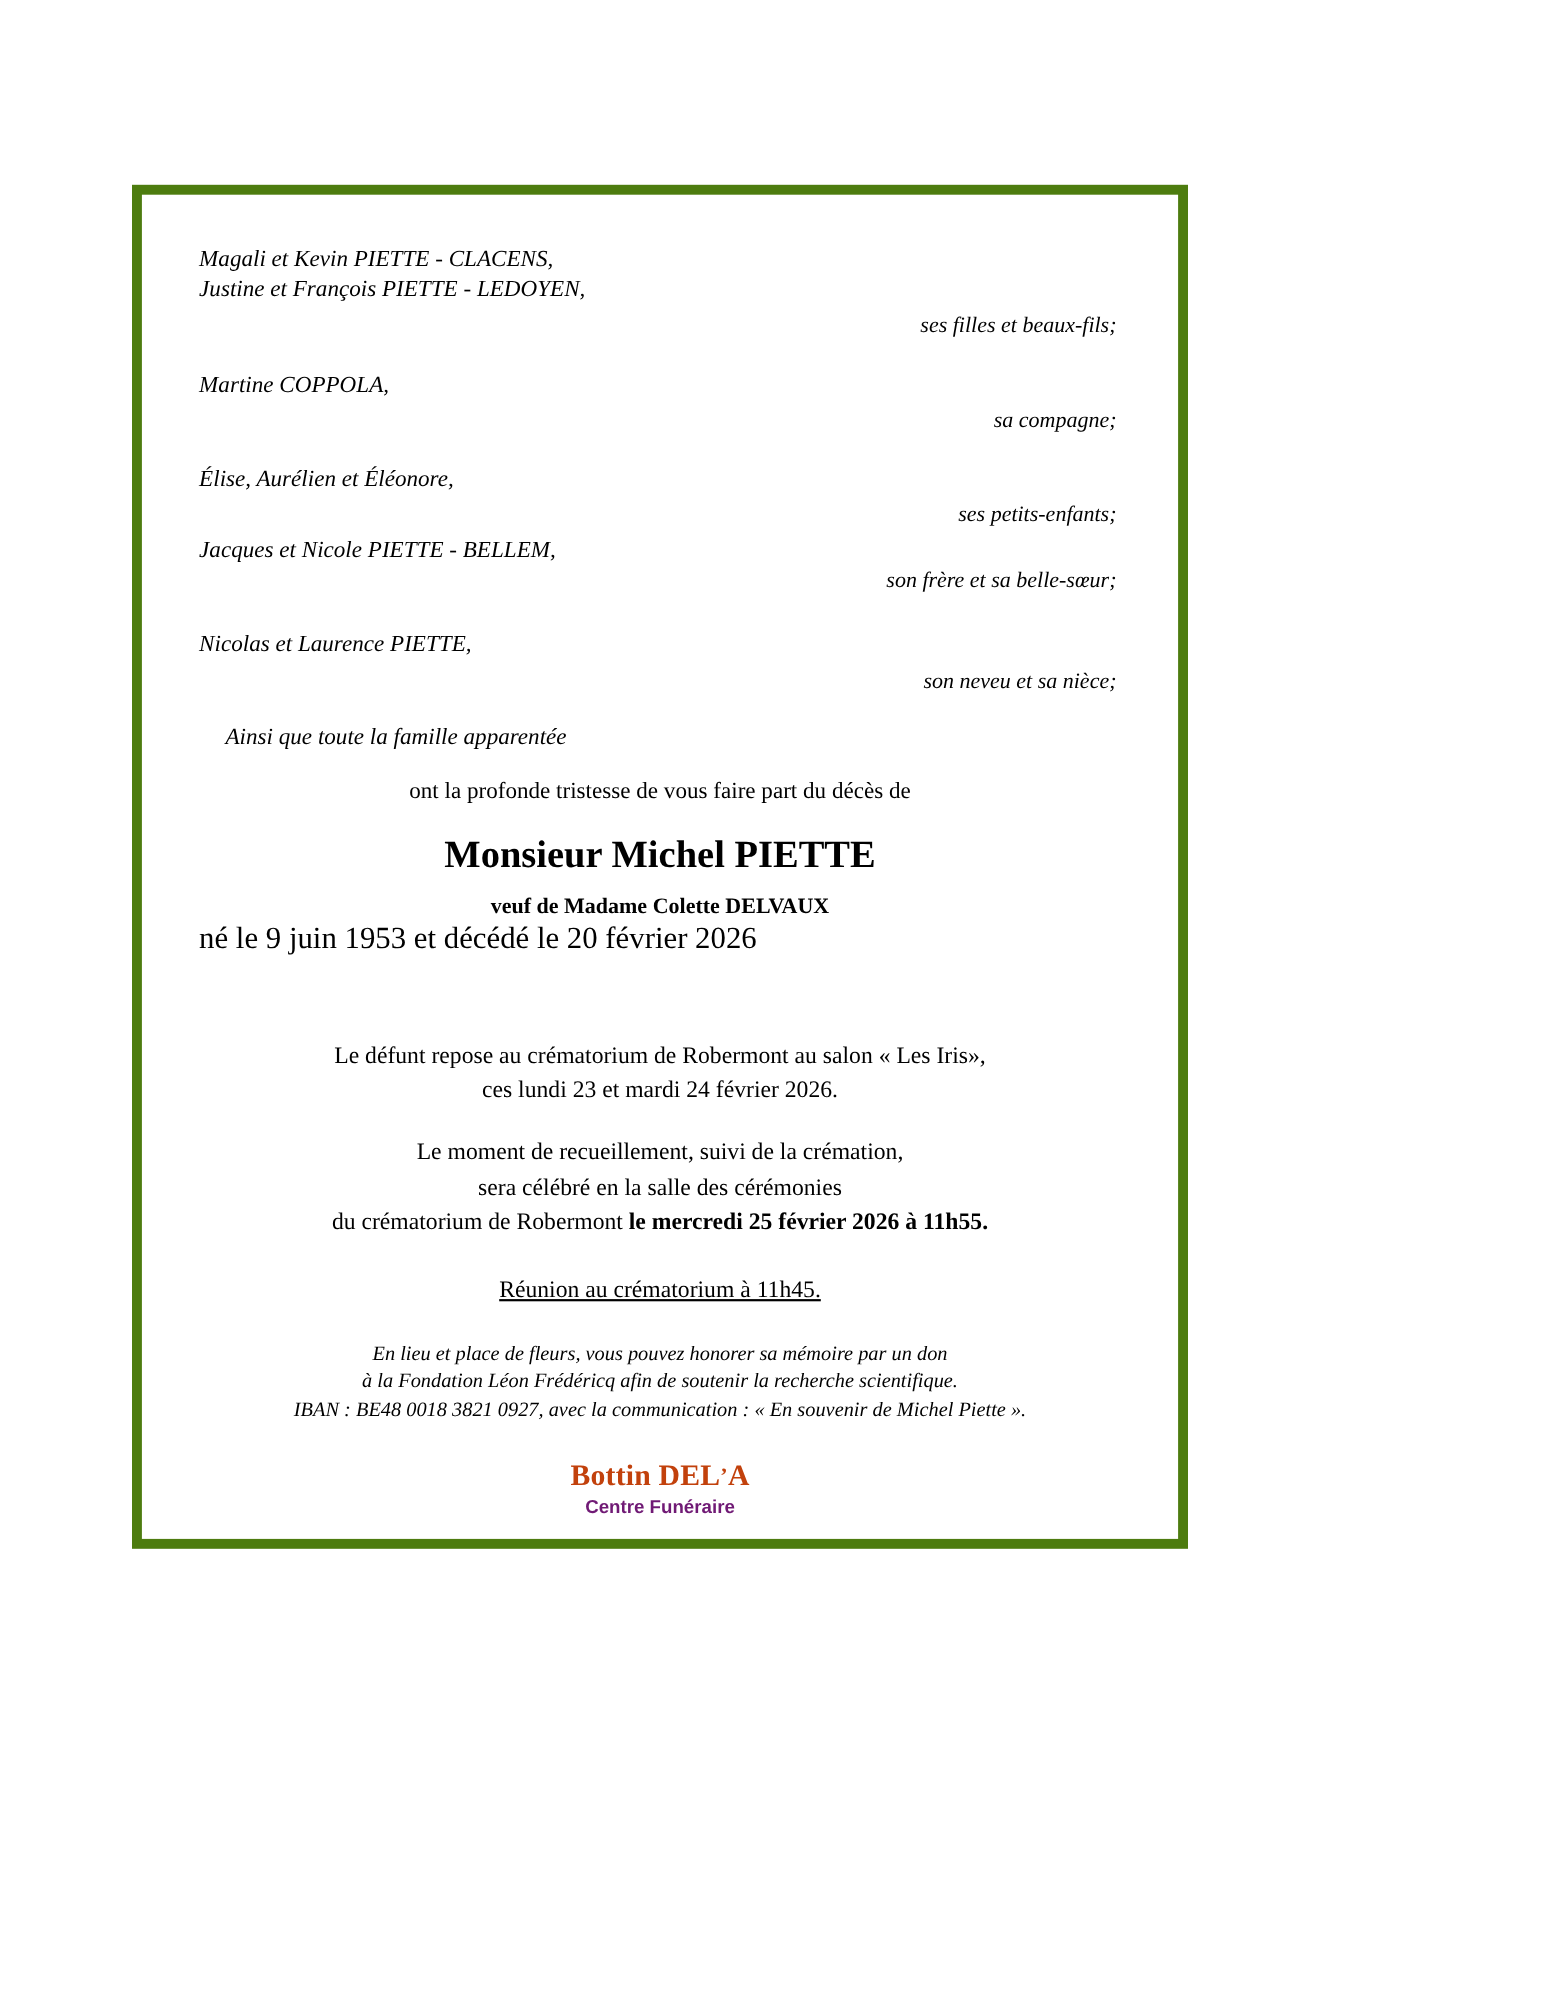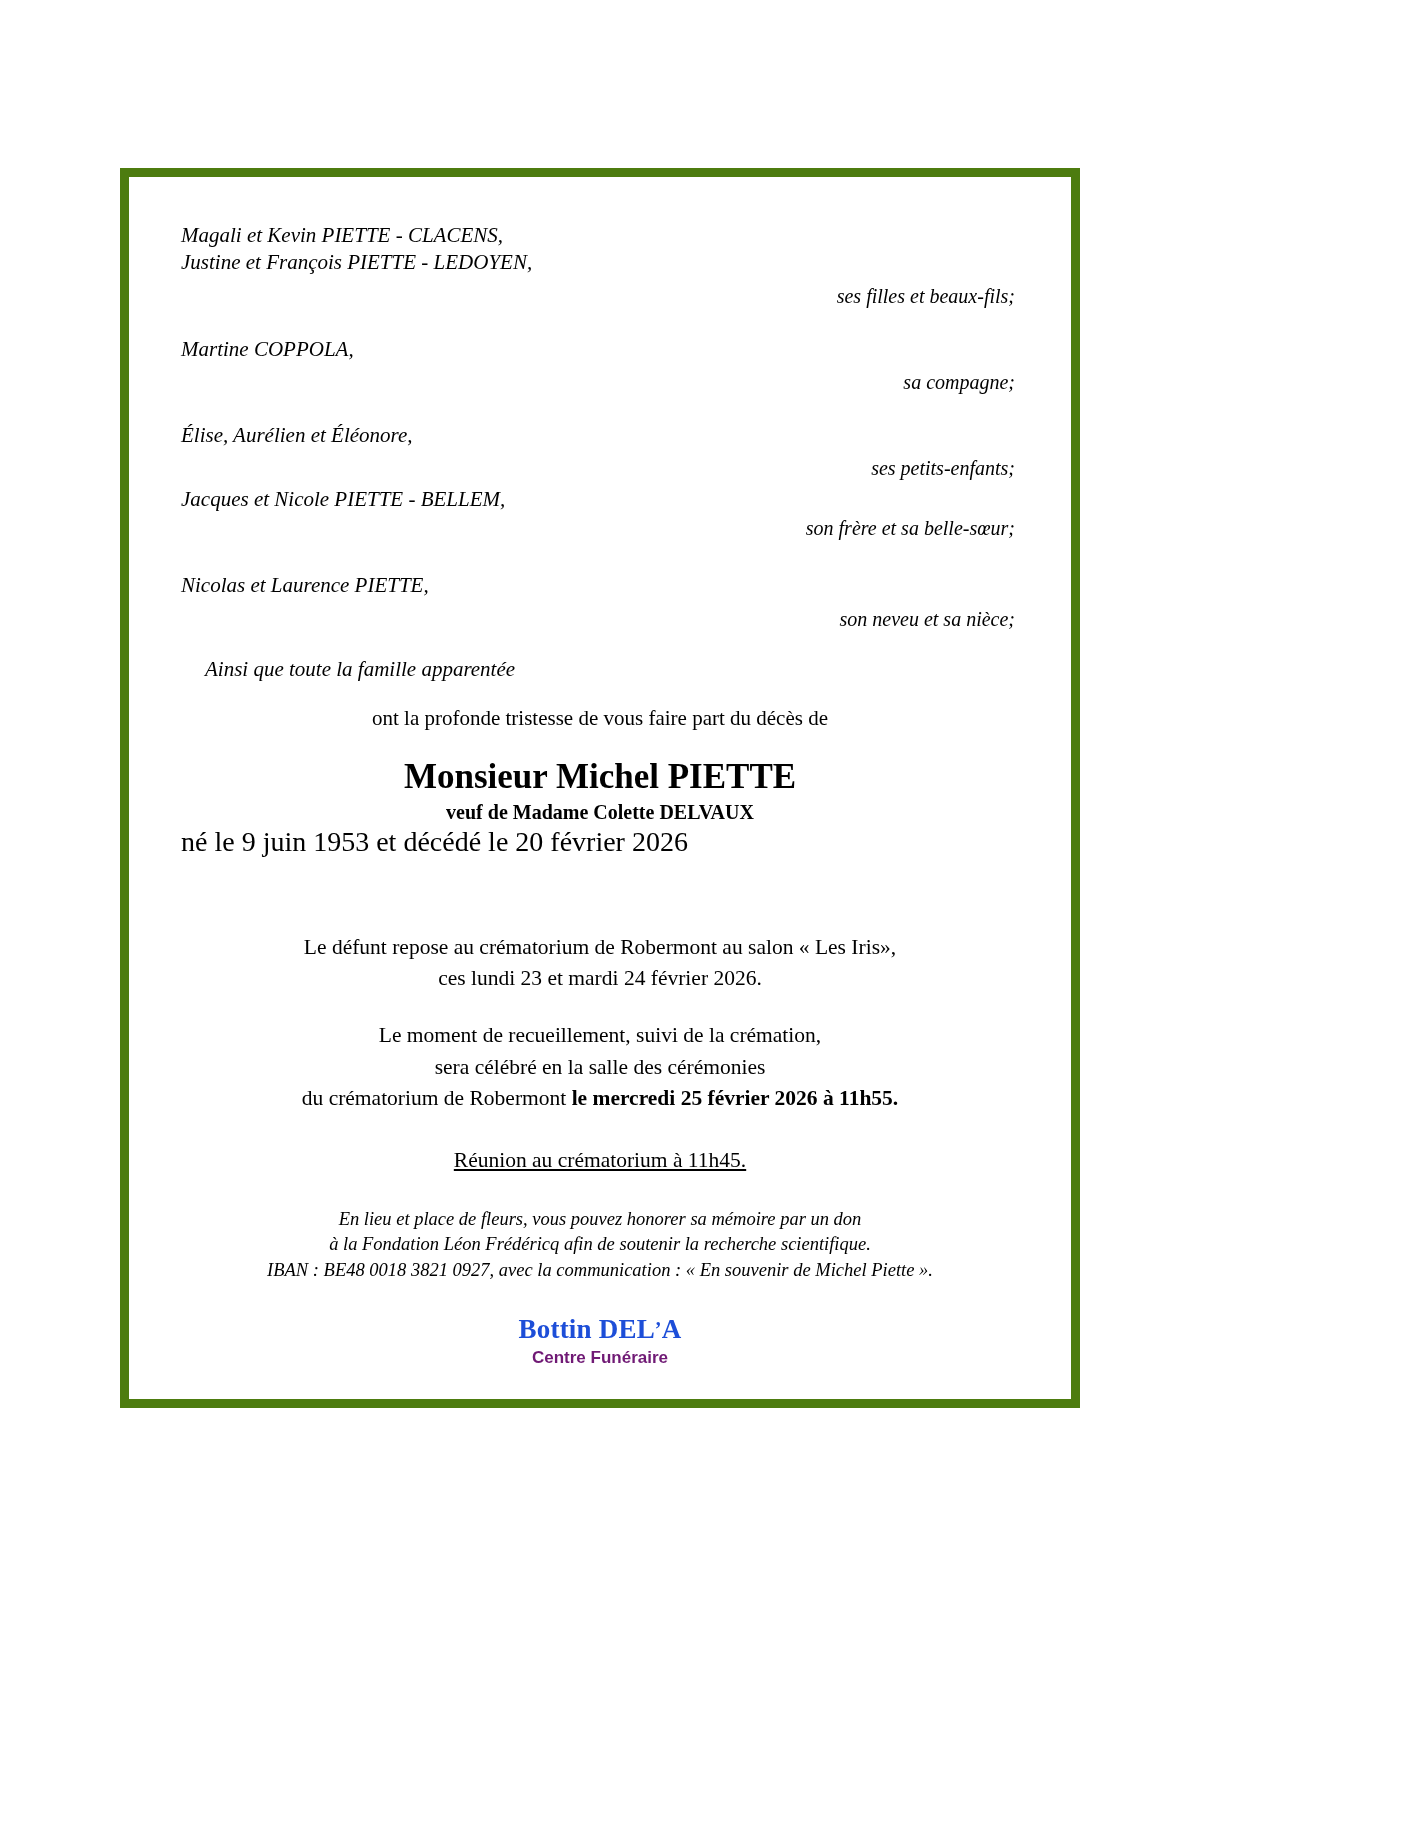--- a/index.html
+++ b/index.html
@@ -89,21 +89,21 @@
     text-align: center;
     font-size: 21px;
     margin-bottom: 26px;
   }
 
   .deceased-name {
     text-align: center;
     font-weight: bold;
     font-size: 35px;
     line-height: 1.15;
-    margin-bottom: 4px;
+    margin-bottom: 16px;
     font-family: Liberation Serif, serif;
   }
   .deceased-spouse {
     text-align: center;
     font-weight: bold;
     font-size: 20px;
     margin-bottom: 2px;
   }
   .deceased-dates {
     font-size: 28px;
@@ -136,21 +136,21 @@
     font-size: 18.5px;
     line-height: 1.38;
     margin-bottom: 32px;
   }
 
   .logo {
     text-align: center;
     margin-top: 10px;
   }
   .logo-main {
-    color: #1d4ed8;
+    color: #c2410c;
     font-family: "Liberation Serif", serif;
     font-weight: bold;
     font-size: 27px;
     letter-spacing: 0.2px;
     line-height: 1.1;
   }
   .logo-main .apos {
     font-size: 20px;
     vertical-align: 2px;
   }

